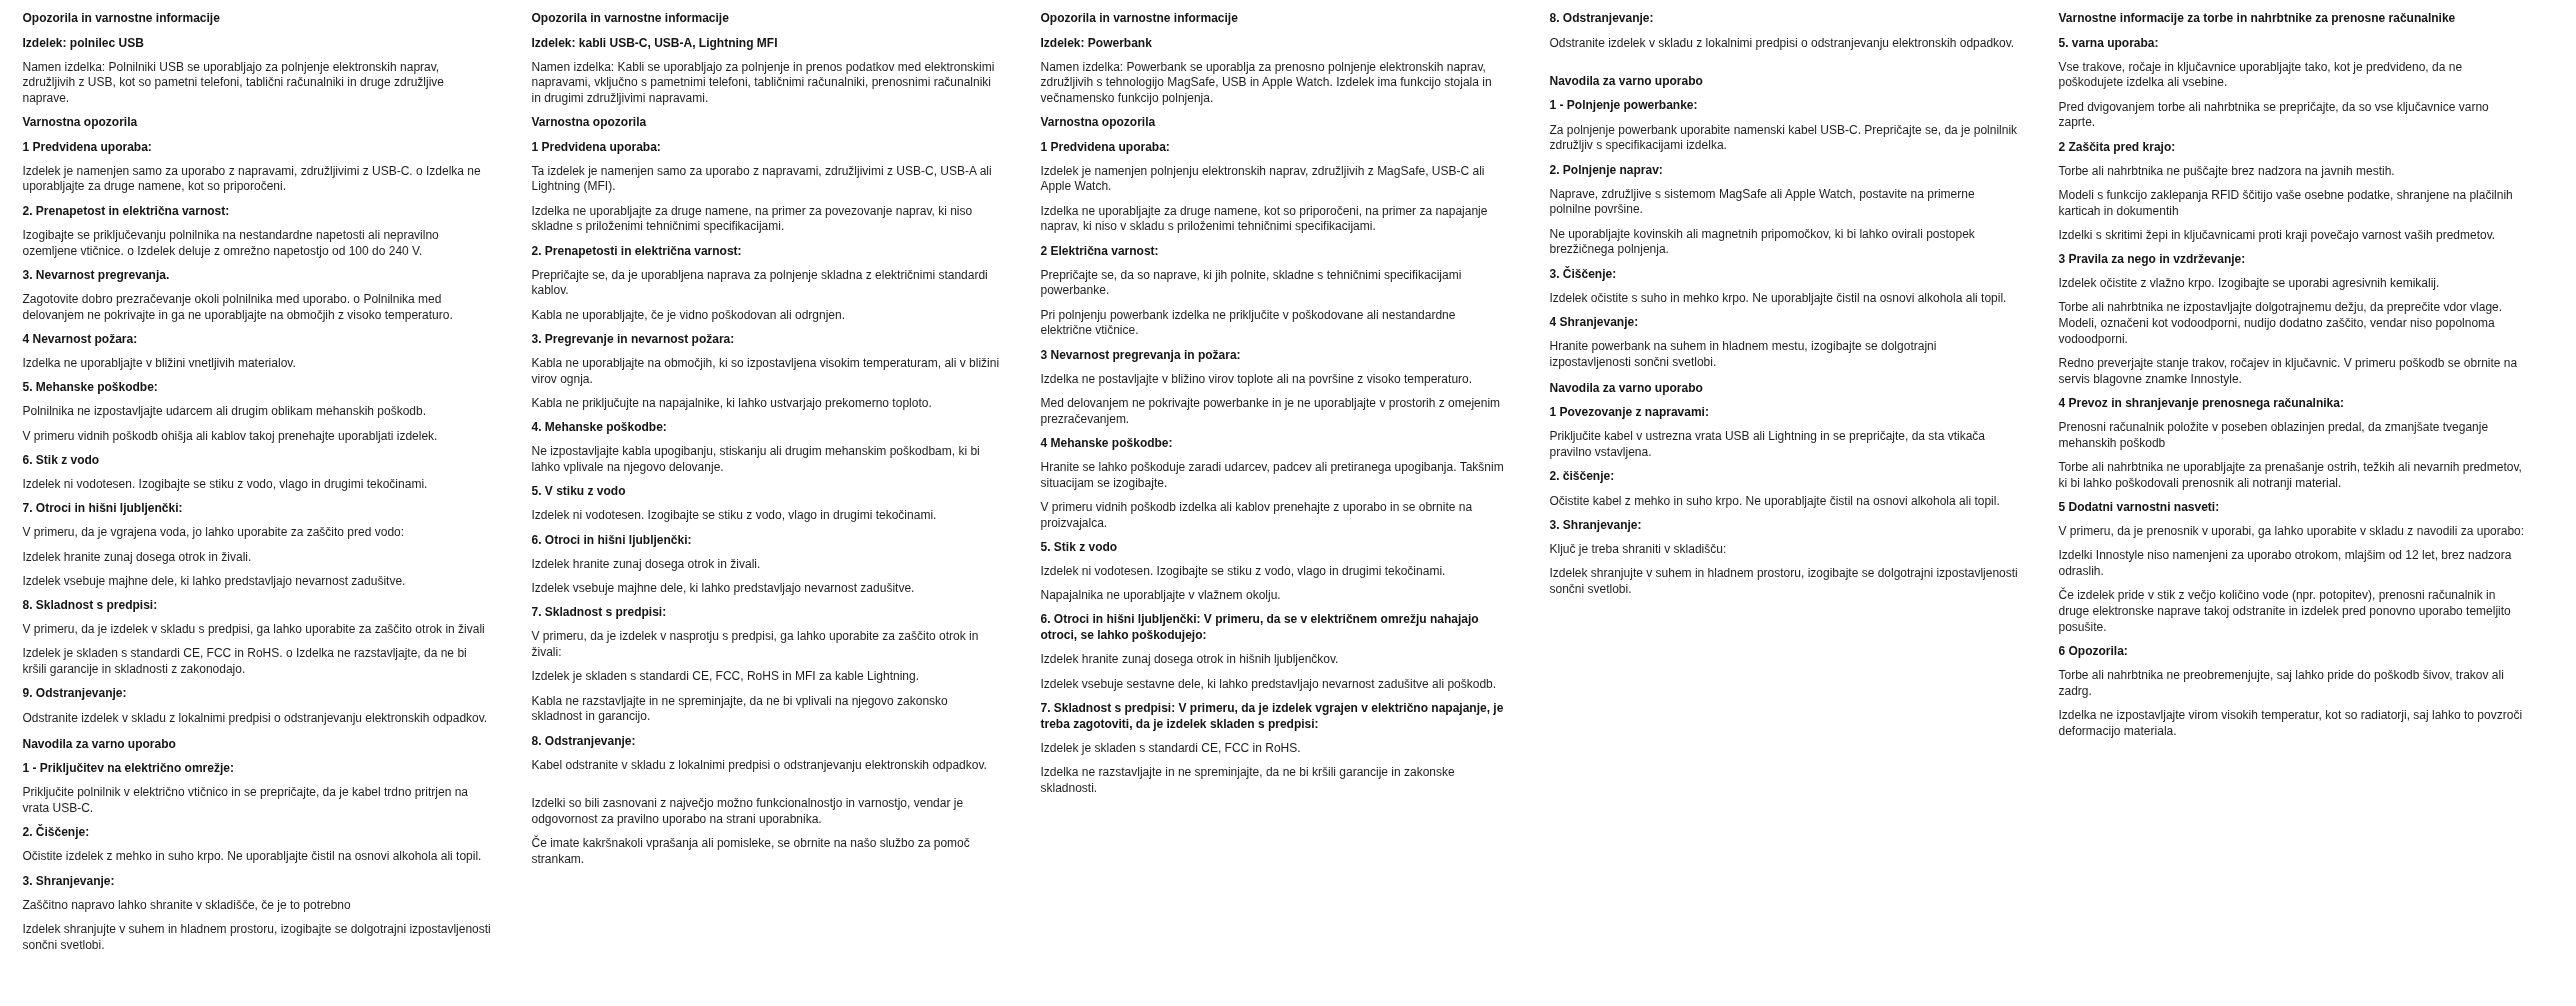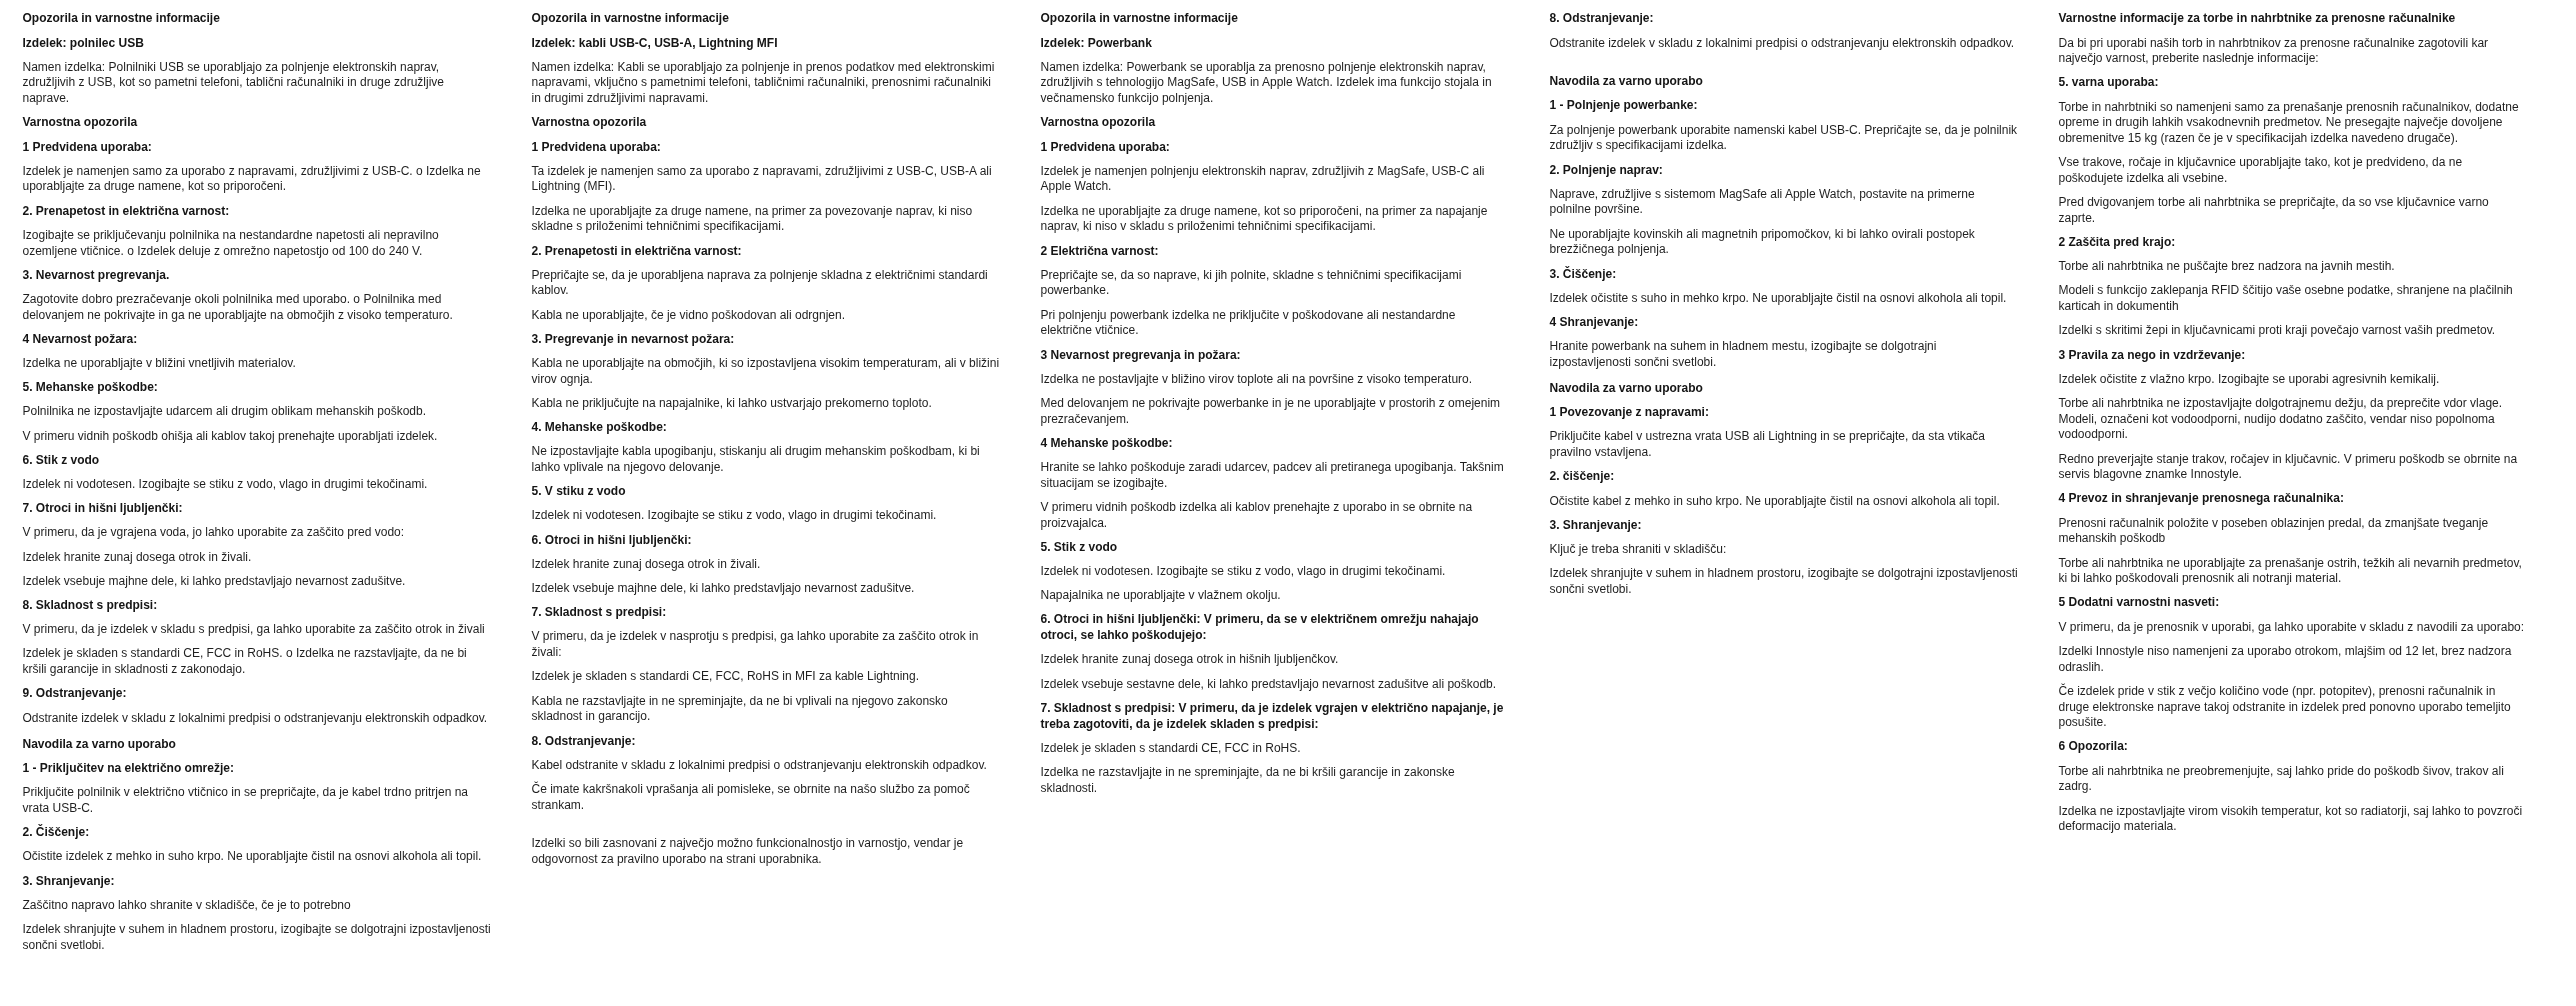--- a/index.html
+++ b/index.html
@@ -97,22 +97,22 @@
       <p class="p">Izdelek ni vodotesen. Izogibajte se stiku z vodo, vlago in drugimi tekočinami.</p>
       <p class="h">6. Otroci in hišni ljubljenčki:</p>
       <p class="p">Izdelek hranite zunaj dosega otrok in živali.</p>
       <p class="p">Izdelek vsebuje majhne dele, ki lahko predstavljajo nevarnost zadušitve.</p>
       <p class="h">7. Skladnost s predpisi:</p>
       <p class="p">V primeru, da je izdelek v nasprotju s predpisi, ga lahko uporabite za zaščito otrok in živali:</p>
       <p class="p">Izdelek je skladen s standardi CE, FCC, RoHS in MFI za kable Lightning.</p>
       <p class="p">Kabla ne razstavljajte in ne spreminjajte, da ne bi vplivali na njegovo zakonsko skladnost in garancijo.</p>
       <p class="h">8. Odstranjevanje:</p>
       <p class="p">Kabel odstranite v skladu z lokalnimi predpisi o odstranjevanju elektronskih odpadkov.</p>
+      <p class="p gap-lg">Izdelki so bili zasnovani z največjo možno funkcionalnostjo in varnostjo, vendar je odgovornost za pravilno uporabo na strani uporabnika.</p>
       <p class="p">Če imate kakršnakoli vprašanja ali pomisleke, se obrnite na našo službo za pomoč strankam.</p>
-      <p class="p gap-lg">Izdelki so bili zasnovani z največjo možno funkcionalnostjo in varnostjo, vendar je odgovornost za pravilno uporabo na strani uporabnika.</p>
     </div>
     <div class="col">
       <p class="h">Opozorila in varnostne informacije</p>
       <p class="h">Izdelek: Powerbank</p>
       <p class="p">Namen izdelka: Powerbank se uporablja za prenosno polnjenje elektronskih naprav, združljivih s tehnologijo MagSafe, USB in Apple Watch. Izdelek ima funkcijo stojala in večnamensko funkcijo polnjenja.</p>
       <p class="h">Varnostna opozorila</p>
       <p class="h">1 Predvidena uporaba:</p>
       <p class="p">Izdelek je namenjen polnjenju elektronskih naprav, združljivih z MagSafe, USB-C ali Apple Watch.</p>
       <p class="p">Izdelka ne uporabljajte za druge namene, kot so priporočeni, na primer za napajanje naprav, ki niso v skladu s priloženimi tehničnimi specifikacijami.</p>
       <p class="h">2 Električna varnost:</p>
@@ -151,23 +151,21 @@
       <p class="h">1 Povezovanje z napravami:</p>
       <p class="p">Priključite kabel v ustrezna vrata USB ali Lightning in se prepričajte, da sta vtikača pravilno vstavljena.</p>
       <p class="h">2. čiščenje:</p>
       <p class="p">Očistite kabel z mehko in suho krpo. Ne uporabljajte čistil na osnovi alkohola ali topil.</p>
       <p class="h">3. Shranjevanje:</p>
       <p class="p">Ključ je treba shraniti v skladišču:</p>
       <p class="p">Izdelek shranjujte v suhem in hladnem prostoru, izogibajte se dolgotrajni izpostavljenosti sončni svetlobi.</p>
     </div>
     <div class="col">
       <p class="h">Varnostne informacije za torbe in nahrbtnike za prenosne računalnike</p>
-      <p class="p">Da bi pri uporabi naših torb in nahrbtnikov za prenosne računalnike zagotovili kar največjo varnost, preberite naslednje informacije:</p>
       <p class="h">5. varna uporaba:</p>
-      <p class="p">Torbe in nahrbtniki so namenjeni samo za prenašanje prenosnih računalnikov, dodatne opreme in drugih lahkih vsakodnevnih predmetov. Ne presegajte največje dovoljene obremenitve 15 kg (razen če je v specifikacijah izdelka navedeno drugače).</p>
       <p class="p">Vse trakove, ročaje in ključavnice uporabljajte tako, kot je predvideno, da ne poškodujete izdelka ali vsebine.</p>
       <p class="p">Pred dvigovanjem torbe ali nahrbtnika se prepričajte, da so vse ključavnice varno zaprte.</p>
       <p class="h">2 Zaščita pred krajo:</p>
       <p class="p">Torbe ali nahrbtnika ne puščajte brez nadzora na javnih mestih.</p>
       <p class="p">Modeli s funkcijo zaklepanja RFID ščitijo vaše osebne podatke, shranjene na plačilnih karticah in dokumentih</p>
       <p class="p">Izdelki s skritimi žepi in ključavnicami proti kraji povečajo varnost vaših predmetov.</p>
       <p class="h">3 Pravila za nego in vzdrževanje:</p>
       <p class="p">Izdelek očistite z vlažno krpo. Izogibajte se uporabi agresivnih kemikalij.</p>
       <p class="p">Torbe ali nahrbtnika ne izpostavljajte dolgotrajnemu dežju, da preprečite vdor vlage. Modeli, označeni kot vodoodporni, nudijo dodatno zaščito, vendar niso popolnoma vodoodporni.</p>
       <p class="p">Redno preverjajte stanje trakov, ročajev in ključavnic. V primeru poškodb se obrnite na servis blagovne znamke Innostyle.</p>

